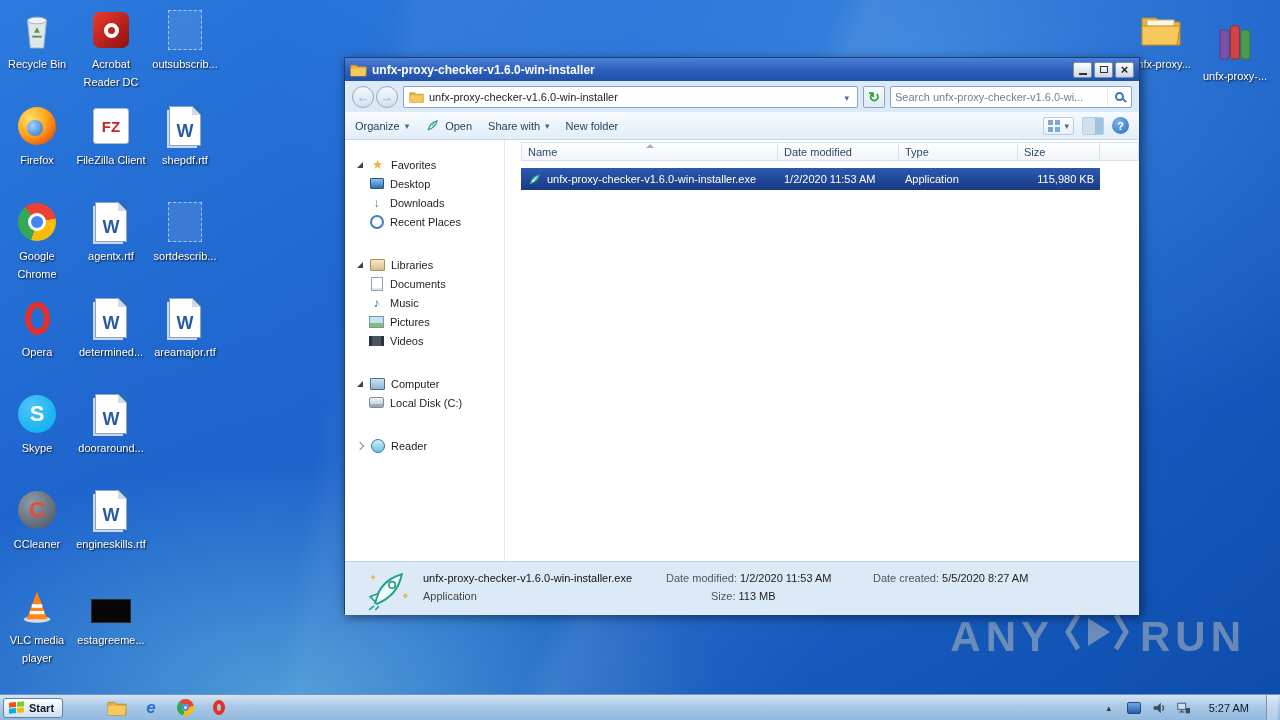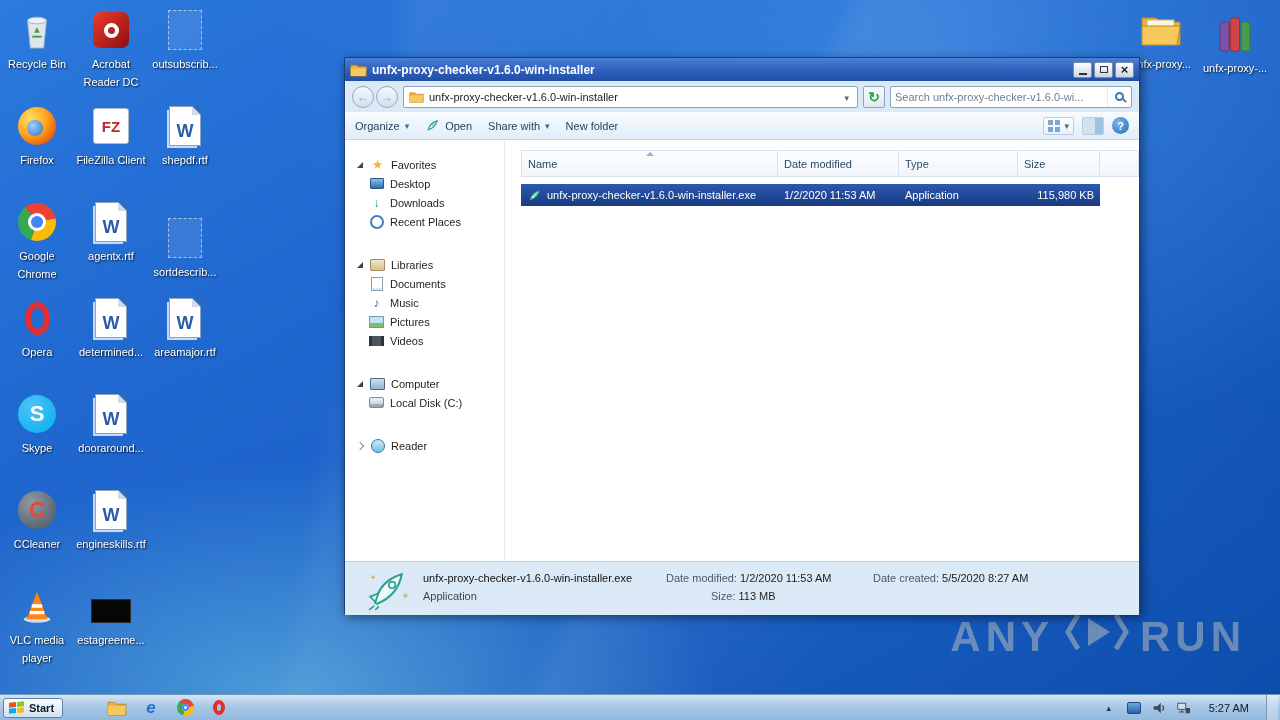--- a/index.html
+++ b/index.html
@@ -112,21 +112,21 @@
   .i-lib::before{content:"";width:13px;height:10px;background:linear-gradient(#f2e7c8,#d9c08a);border:1px solid #a8905e;border-radius:1px}
   .i-docpage::before{content:"";width:10px;height:12px;background:#fff;border:1px solid #8aa0b6;box-shadow:inset 0 -2px 0 #dfe8f0}
   .i-music::before{content:"♪";color:#2f6ab0;font-size:12px}
   .i-pic::before{content:"";width:13px;height:10px;background:linear-gradient(#bfe3f7 55%,#7fbf6a 55%);border:1px solid #7a96ac}
   .i-video::before{content:"";width:13px;height:10px;background:#4a5560;border-left:3px solid #2a323a;border-right:3px solid #2a323a}
   .i-computer::before{content:"";width:13px;height:10px;background:linear-gradient(#cfe2f2,#8fb4d4);border:1px solid #4a6a8a;border-radius:1px}
   .i-disk::before{content:"";width:14px;height:9px;background:linear-gradient(#eef2f6,#b9c4cf);border:1px solid #7e8b98;border-radius:2px;box-shadow:inset 0 -3px 0 rgba(90,110,130,.35)}
   .i-network::before{content:"";width:12px;height:12px;border:1px solid #2e74a8;border-radius:50%;background:linear-gradient(#cfeaf5,#6fc2e0)}
 
   .filelist{flex:1;position:relative;padding-left:16px;min-width:0}
-  .headers{display:flex;height:27px;margin-top:10px}
+  .headers{display:flex;height:19px;margin-top:2px}
   .hc{position:relative;border:1px solid #d8e2ee;border-left:0;background:linear-gradient(#fdfeff,#f1f5fa);
     font-size:11px;color:#2c4a66;padding:0 6px;display:flex;align-items:center;cursor:pointer}
   .hc:first-child{border-left:1px solid #d8e2ee}
   .h-name{width:257px}.h-date{width:121px}.h-type{width:119px}.h-size{width:82px}.h-fill{flex:1;cursor:default}
   .sortup{position:absolute;top:1px;left:50%;margin-left:-4px;border-left:4px solid transparent;border-right:4px solid transparent;border-bottom:4px solid #9ab4cf}
 
   .listrow{display:flex;height:22px;align-items:center;width:579px;margin-top:7px;cursor:pointer}
   .listrow.selected{background:linear-gradient(#2c59b0,#183a82);color:#fff}
   .cell{font-size:11px;padding:0 6px;white-space:nowrap;overflow:hidden}
   .c-name{width:257px;display:flex;align-items:center;gap:5px}
@@ -275,21 +275,21 @@
         <span class="ic-ghost"></span>
       </span>
     <span class="lbl">outsubscrib...</span>
   </div>
   <div class="dcell" style="left:148px;top:104px">
     <span class="ic">
         <span class="ic-doc"></span>
       </span>
     <span class="lbl">shepdf.rtf</span>
   </div>
-  <div class="dcell" style="left:148px;top:216px">
+  <div class="dcell" style="left:148px;top:200px">
     <span class="ic">
         <span class="ic-ghost"></span>
       </span>
     <span class="lbl">sortdescrib...</span>
   </div>
   <div class="dcell" style="left:148px;top:296px">
     <span class="ic">
         <span class="ic-doc"></span>
       </span>
     <span class="lbl">areamajor.rtf</span>
@@ -298,21 +298,21 @@
   <div class="dcell" style="left:1124px;top:8px">
     <span class="ic">
       <svg width="42" height="34" viewBox="0 0 42 34">
           <path d="M2 5 h14 l4 4 h20 v23 H2 Z" fill="#e9b33e" stroke="#b68a2a"></path>
           <rect x="7" y="7" width="27" height="15" fill="#fdf6e3" stroke="#cbb57a"></rect>
           <path d="M2 13 L40 13 L37 32 L2 32 Z" fill="#f7c95c" stroke="#b68a2a"></path>
         </svg>
     </span>
     <span class="lbl">unfx-proxy...</span>
   </div>
-  <div class="dcell" style="left:1198px;top:12px">
+  <div class="dcell" style="left:1198px;top:20px">
     <span class="ic">
       <svg width="40" height="40" viewBox="0 0 40 40">
           <rect x="5" y="8" width="9" height="29" rx="2" fill="#7b52a8" stroke="#5a3a80"></rect>
           <rect x="15.5" y="4" width="9" height="33" rx="2" fill="#cf4545" stroke="#9a2f2f"></rect>
           <rect x="26" y="8" width="9" height="29" rx="2" fill="#4a9a4f" stroke="#357a3a"></rect>
         </svg>
     </span>
     <span class="lbl">unfx-proxy-...</span>
   </div>
 

